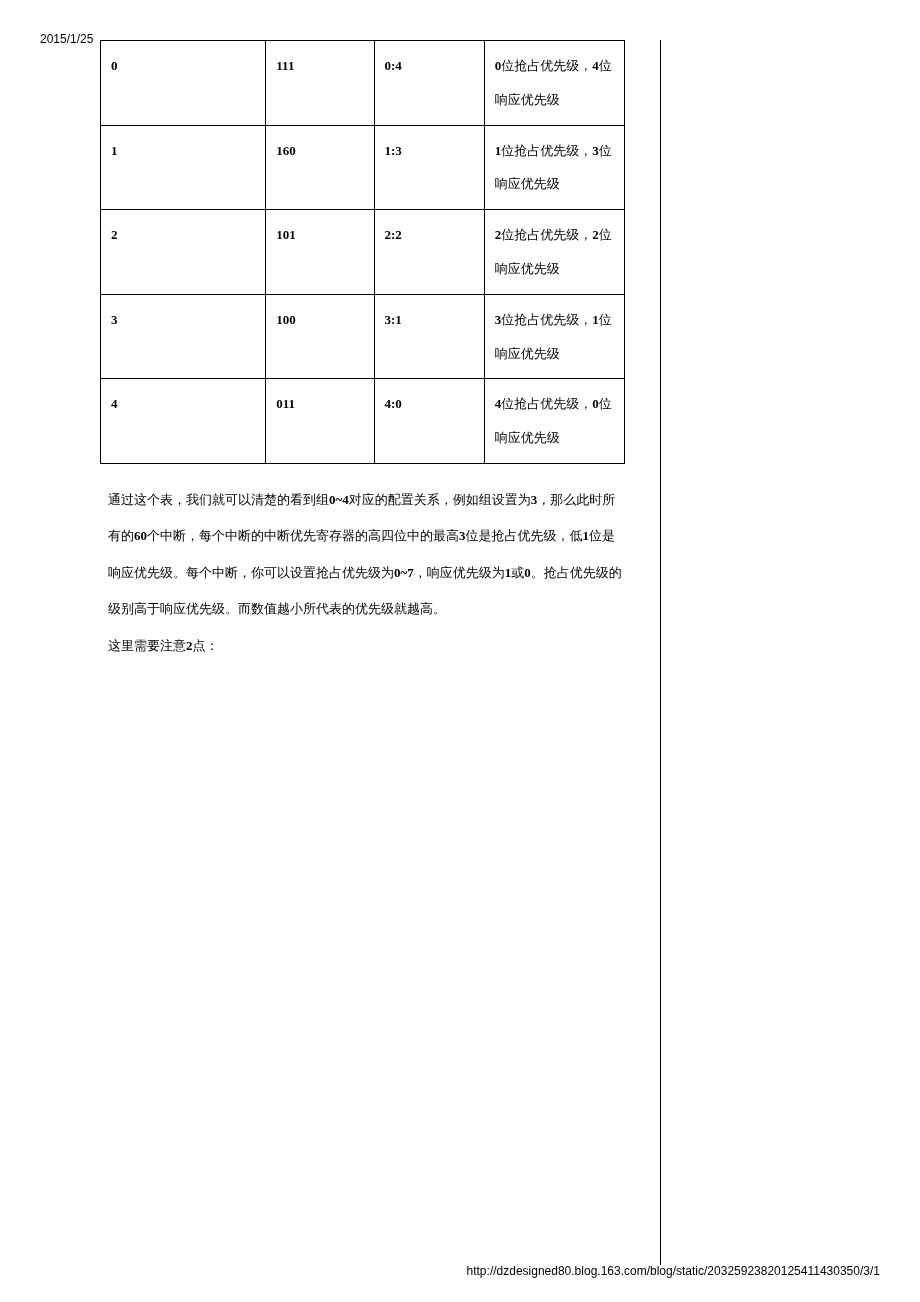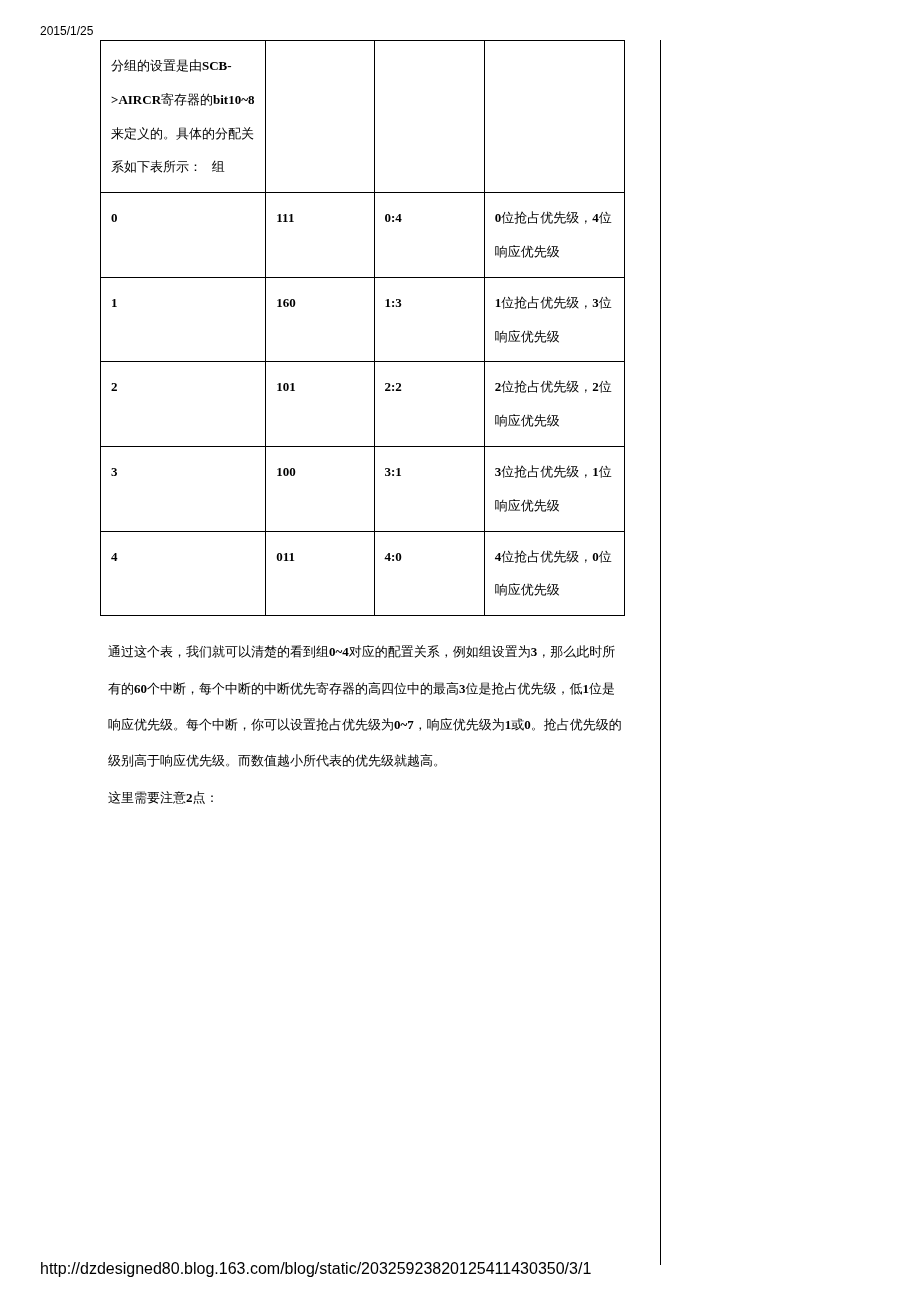--- a/index.html
+++ b/index.html
@@ -5,38 +5,38 @@
   * { box-sizing: border-box; margin: 0; padding: 0; }
   body {
     font-family: SimSun, "宋体", serif;
     background: #fff;
     width: 920px;
     min-height: 1302px;
     position: relative;
   }
   .page-header {
     position: absolute;
-    top: 24px;
+    top: 32px;
     left: 40px;
     right: 40px;
     display: flex;
     justify-content: space-between;
     font-size: 12px;
     color: #000;
     font-family: Arial, sans-serif;
   }
   .page-title { position: absolute; left: 50%; transform: translateX(-50%); }
   .page-footer {
     position: absolute;
     bottom: 24px;
     left: 40px;
     right: 40px;
     display: flex;
-    justify-content: flex-start;
-    font-size: 16px;
+    justify-content: flex-end;
+    font-size: 12px;
     color: #000;
     font-family: Arial, sans-serif;
   }
   .content-wrap {
     position: absolute;
     top: 40px;
     left: 100px;
     width: 560px;
   }
   table.main {
@@ -77,28 +77,20 @@
 
 <div class="page-header">
   <span>2015/1/25</span>
   <span></span>
 </div>
 
 <div class="content-wrap">
 
   <table class="main">
     <tbody>
-        <tr>
-      <td class="col-a">
-        分组的设置是由<span class="bold">SCB-&gt;AIRCR</span>寄存器的<span class="bold">bit10~8</span>来定义的。具体的分配关系如下表所示：&nbsp;&nbsp;&nbsp;组
-      </td>
-      <td class="col-b"></td>
-      <td class="col-c"></td>
-      <td class="col-d"></td>
-    </tr>
     <tr>
       <td class="col-a bold">0</td>
       <td class="col-b bold">111</td>
       <td class="col-c bold">0:4</td>
       <td class="col-d"><span class="bold">0</span>位抢占优先级，<span class="bold">4</span>位响应优先级</td>
     </tr>
     <tr>
       <td class="col-a bold">1</td>
       <td class="col-b bold">160</td>
       <td class="col-c bold">1:3</td>

